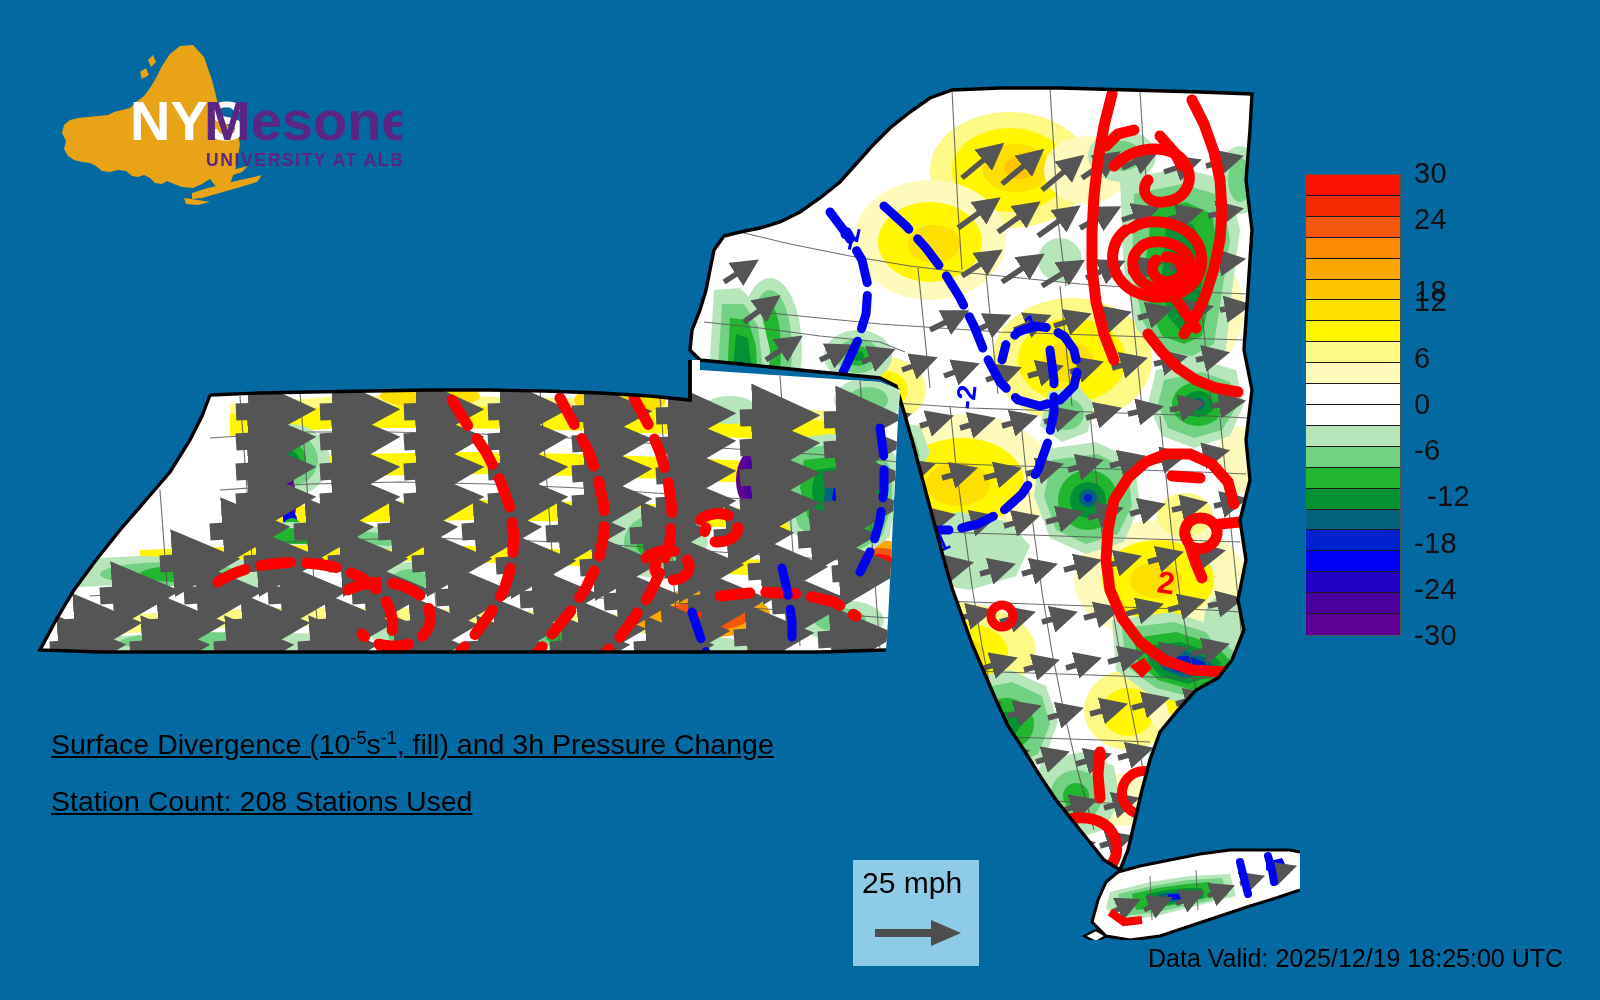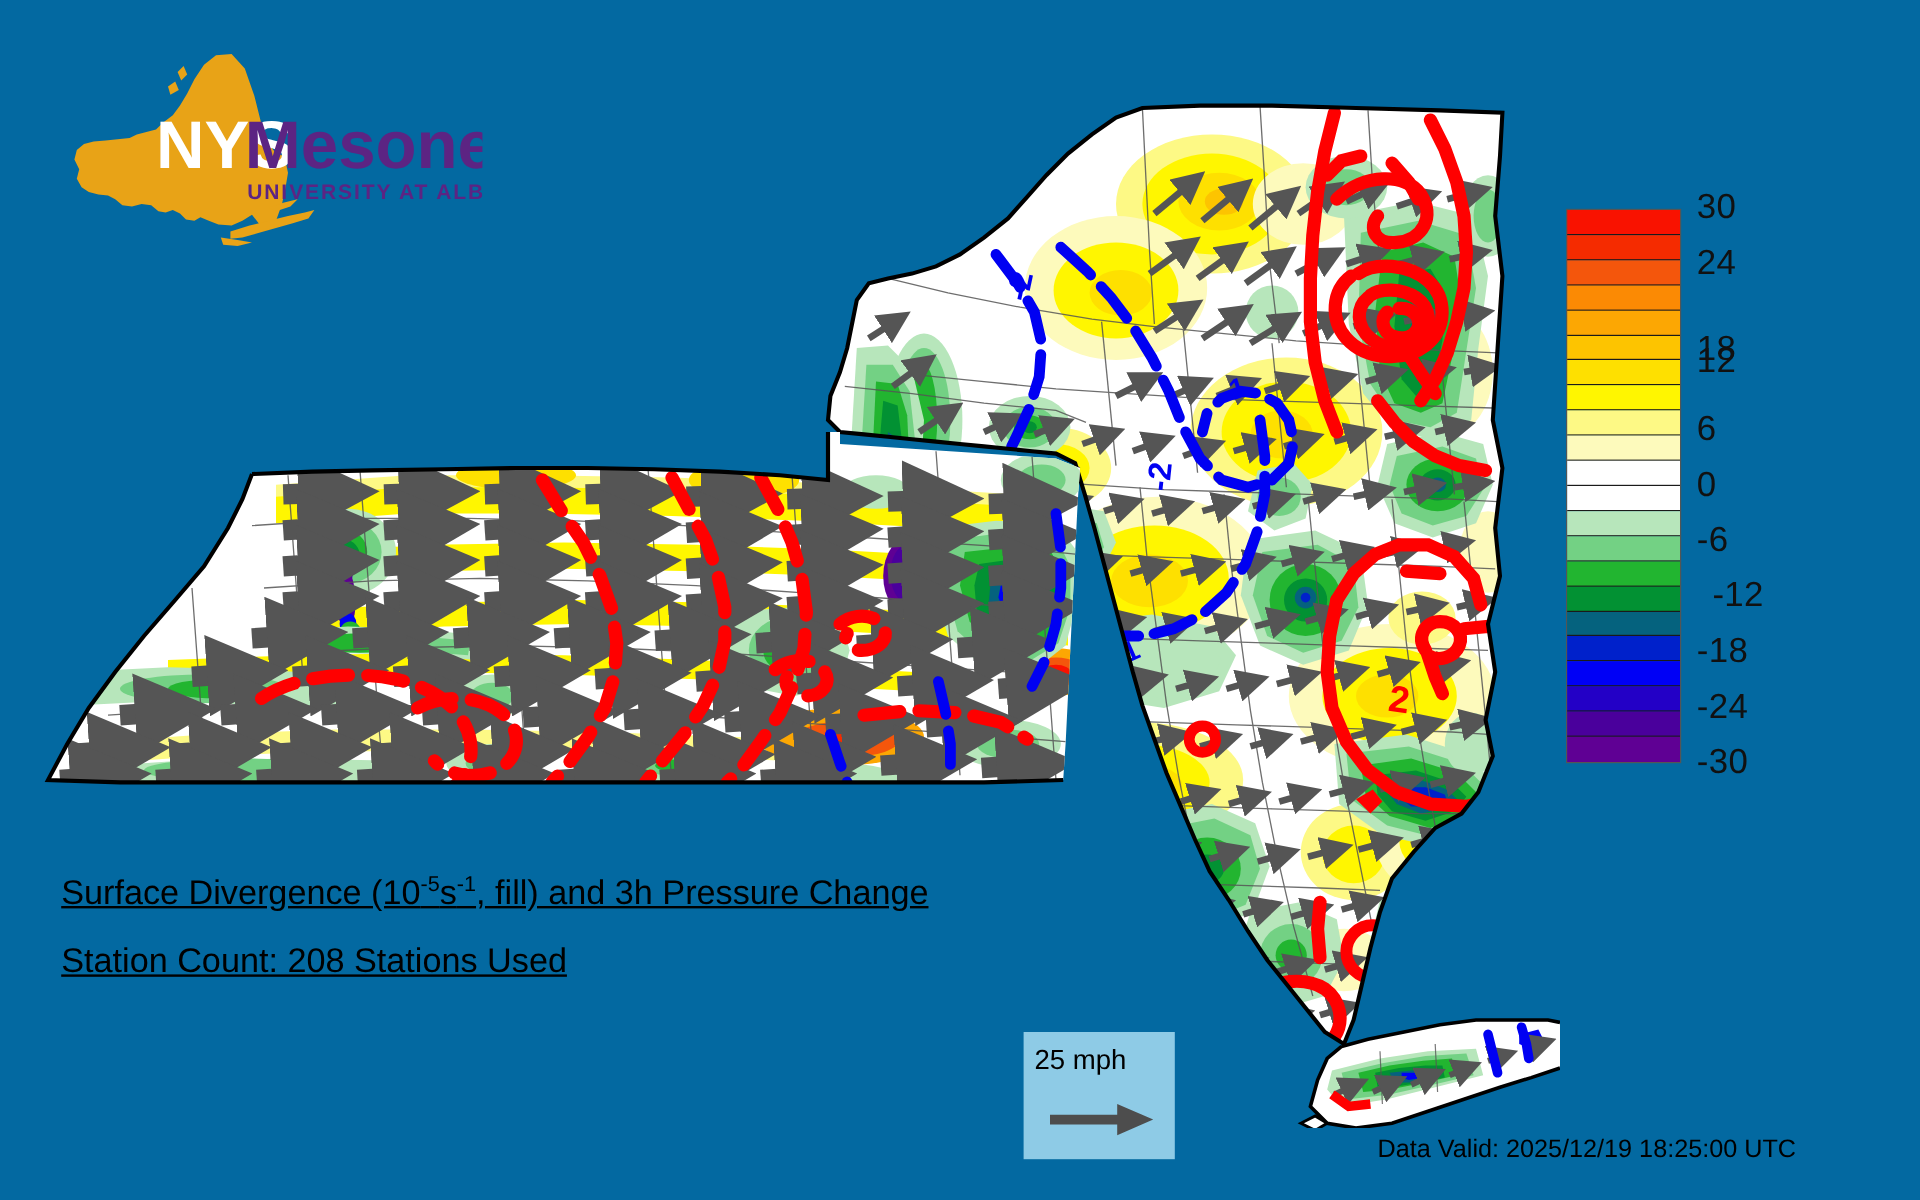--- a/index.html
+++ b/index.html
@@ -26,26 +26,26 @@
          letter-spacing:0.3px;color:#111;white-space:nowrap;}
 
   
   #caption{position:absolute;left:51px;top:716px;width:900px;text-decoration:underline;}
   .capline{font-size:28.5px;line-height:57px;color:#000;white-space:nowrap;}
   .capline sup{font-size:18px;vertical-align:super;line-height:0;}
 
   
   #windlegend{position:absolute;left:853px;top:860px;width:126px;height:106px;
               background:#8ecbe6;}
-  #windlegend .wltext{position:absolute;left:9px;top:4px;font-size:23px;
+  #windlegend .wltext{position:absolute;left:9px;top:4px;font-size:30px;
               line-height:38px;color:#000;white-space:nowrap;}
   #windlegend .wlarrow{position:absolute;left:20px;top:55px;width:90px;height:36px;}
 
   
-  #datavalid{position:absolute;left:1148px;top:946px;font-size:21px;
+  #datavalid{position:absolute;left:1148px;top:946px;font-size:25px;
              line-height:24px;color:#000;white-space:nowrap;}
 </style>
 </head>
 <body>
 
 <div id="root">
 
   <div id="logo">
     <svg width="350" height="185" viewBox="0 0 350 185">
 

